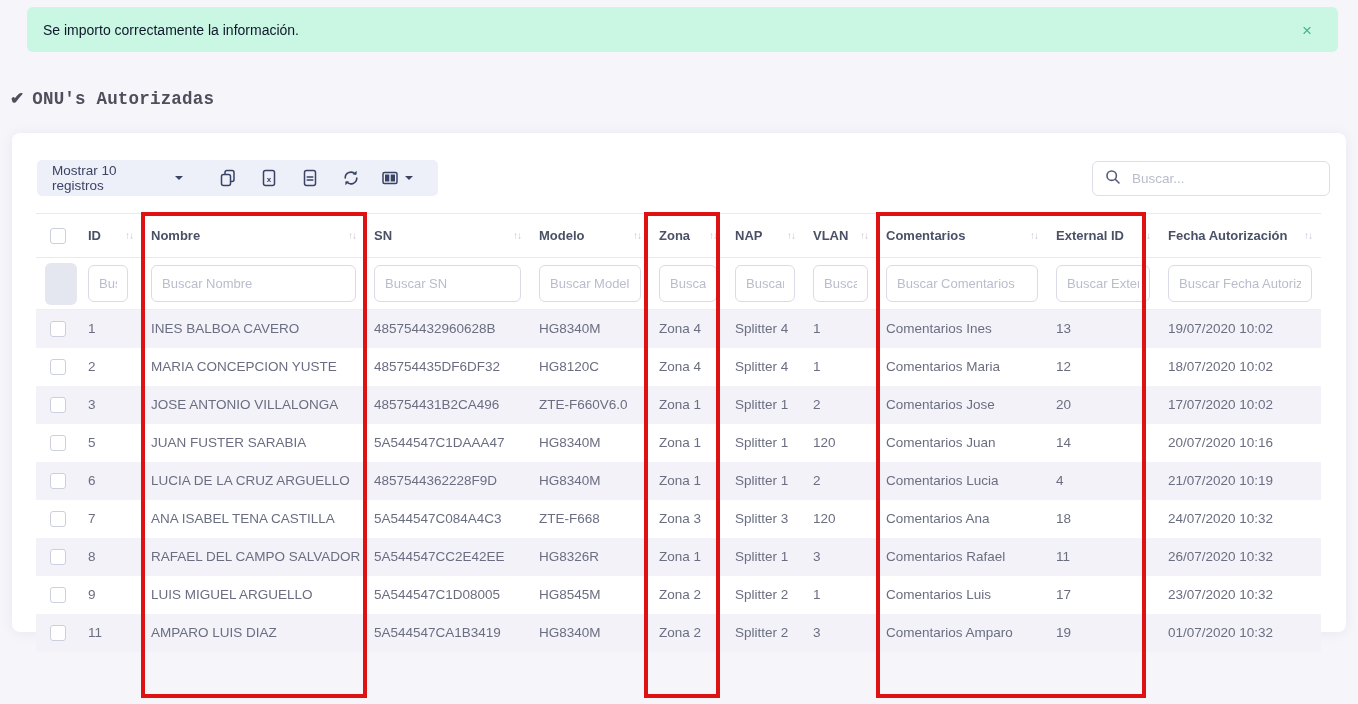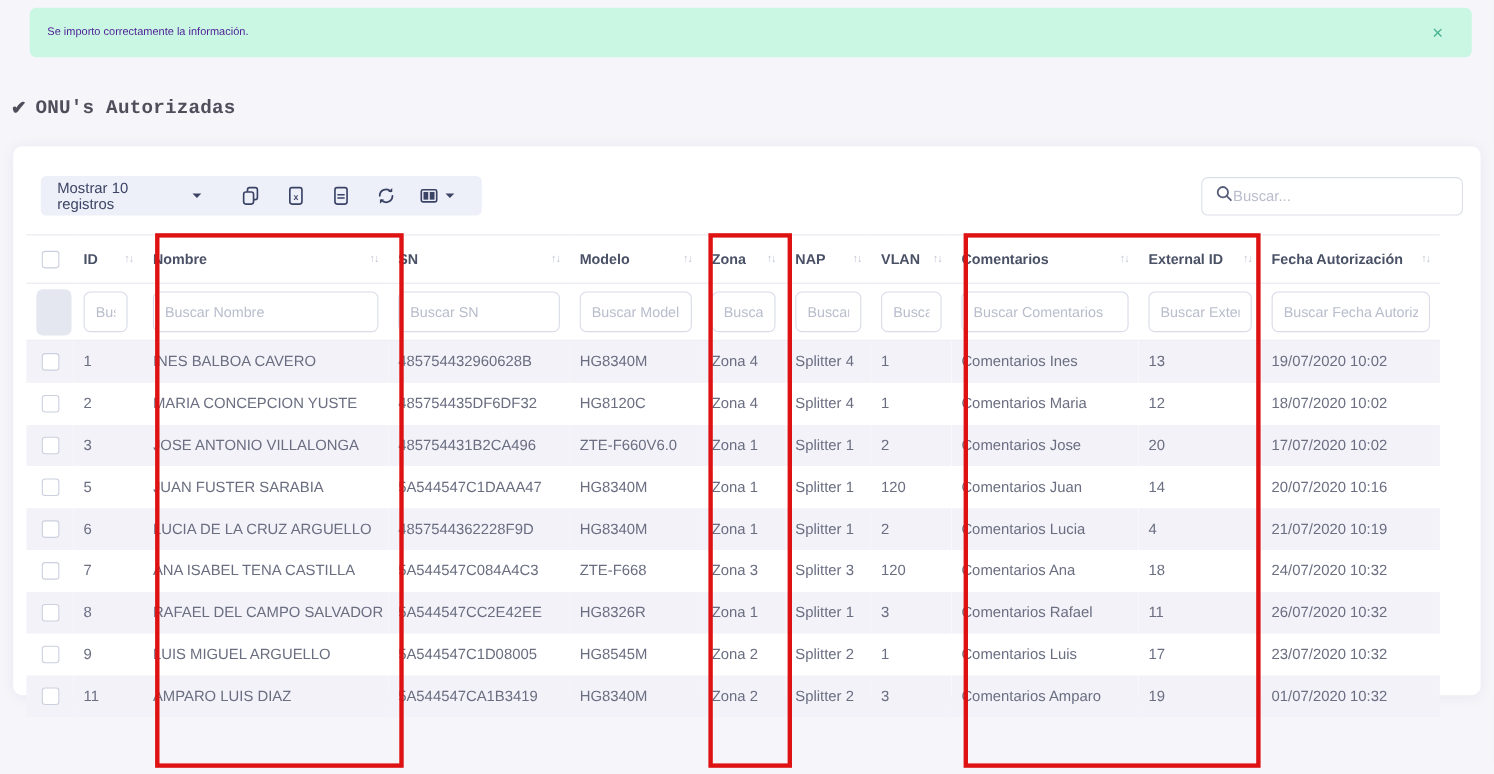--- a/index.html
+++ b/index.html
@@ -3,21 +3,21 @@
 <meta charset="utf-8">
 <style>
   * { margin:0; padding:0; box-sizing:border-box; }
   body { background:#eef0f6; font-family:"Liberation Sans", sans-serif; }
   .screen { position:relative; width:1358px; height:704px; background:#f5f5fa; overflow:hidden; }
 
   
   .alert { position:absolute; left:27px; top:7px; width:1311px; height:45px;
            background:#c9f7e3; border-radius:6px; display:flex; align-items:center;
            padding:0 24px 0 16px; }
-  .alert-msg { color:#4c1d95; font-size:10px; }
+  .alert-msg { color:#0f172a; font-size:14px; }
   .alert-close { position:absolute; right:26px; top:50%; transform:translateY(-50%);
                  color:#49b392; font-size:17px; line-height:1; cursor:pointer; }
 
   
   .page-title { position:absolute; left:10px; top:88px; display:flex; align-items:center;
                 gap:8px; color:#514e5c; }
   .check-glyph { font-size:17px; font-weight:700; }
   .title-text { font-size:17.5px; font-weight:700; letter-spacing:.2px;font-family:Liberation Mono, monospace; }
 
   
@@ -34,27 +34,27 @@
            border-top:4px solid #3c4364; display:inline-block; }
   .tool-icons { display:flex; align-items:center; margin-left:24px; }
   .icon-btn { width:41px; height:36px; display:flex; align-items:center; justify-content:center;
               cursor:pointer; }
   .icon-btn svg { display:block; }
   .cols-btn { gap:6px; width:52px; }
 
   
   .search-wrap { position:absolute; right:16px; top:28px; width:238px; height:35px;
                  border:1px solid #dcdfe9; border-radius:6px; background:#fff;
-                 display:flex; align-items:center; padding:0 12px; }
+                 display:flex; align-items:center; padding:0 12px; gap:11px; }
   .search-wrap input { border:none; outline:none; width:100%; font-size:13.5px;
                        font-family:"Liberation Sans", sans-serif; color:#6b6f82; }
   .search-wrap input::placeholder { color:#b9bdcc; }
 
   
-  .table-area { position:absolute; left:12px; top:80px; width:1285px; }
+  .table-area { position:absolute; left:24px; top:80px; width:1285px; }
   table { border-collapse:collapse; table-layout:fixed; width:1285px; }
   tr.head-row { height:44px; border-top:1px solid #e9e9f1; border-bottom:1px solid #e9e9f1; }
   th { text-align:left; padding:0 9px; font-size:13px; color:#4a5166; font-weight:700; }
   .th-inner { display:flex; justify-content:space-between; align-items:center; }
   .sort { color:#c5c8d6; font-size:10px; letter-spacing:-1px; font-weight:400; }
   .check-cell { width:43px; text-align:center; padding:0; }
   .cb { display:inline-block; width:16px; height:16px; border:1px solid #ccd0de;
         border-radius:3px; background:#fff; vertical-align:middle; cursor:pointer; }
   .col-id{width:63px} .col-nombre{width:223px} .col-sn{width:165px} .col-modelo{width:120px}
   .col-zona{width:76px} .col-nap{width:78px} .col-vlan{width:73px}

